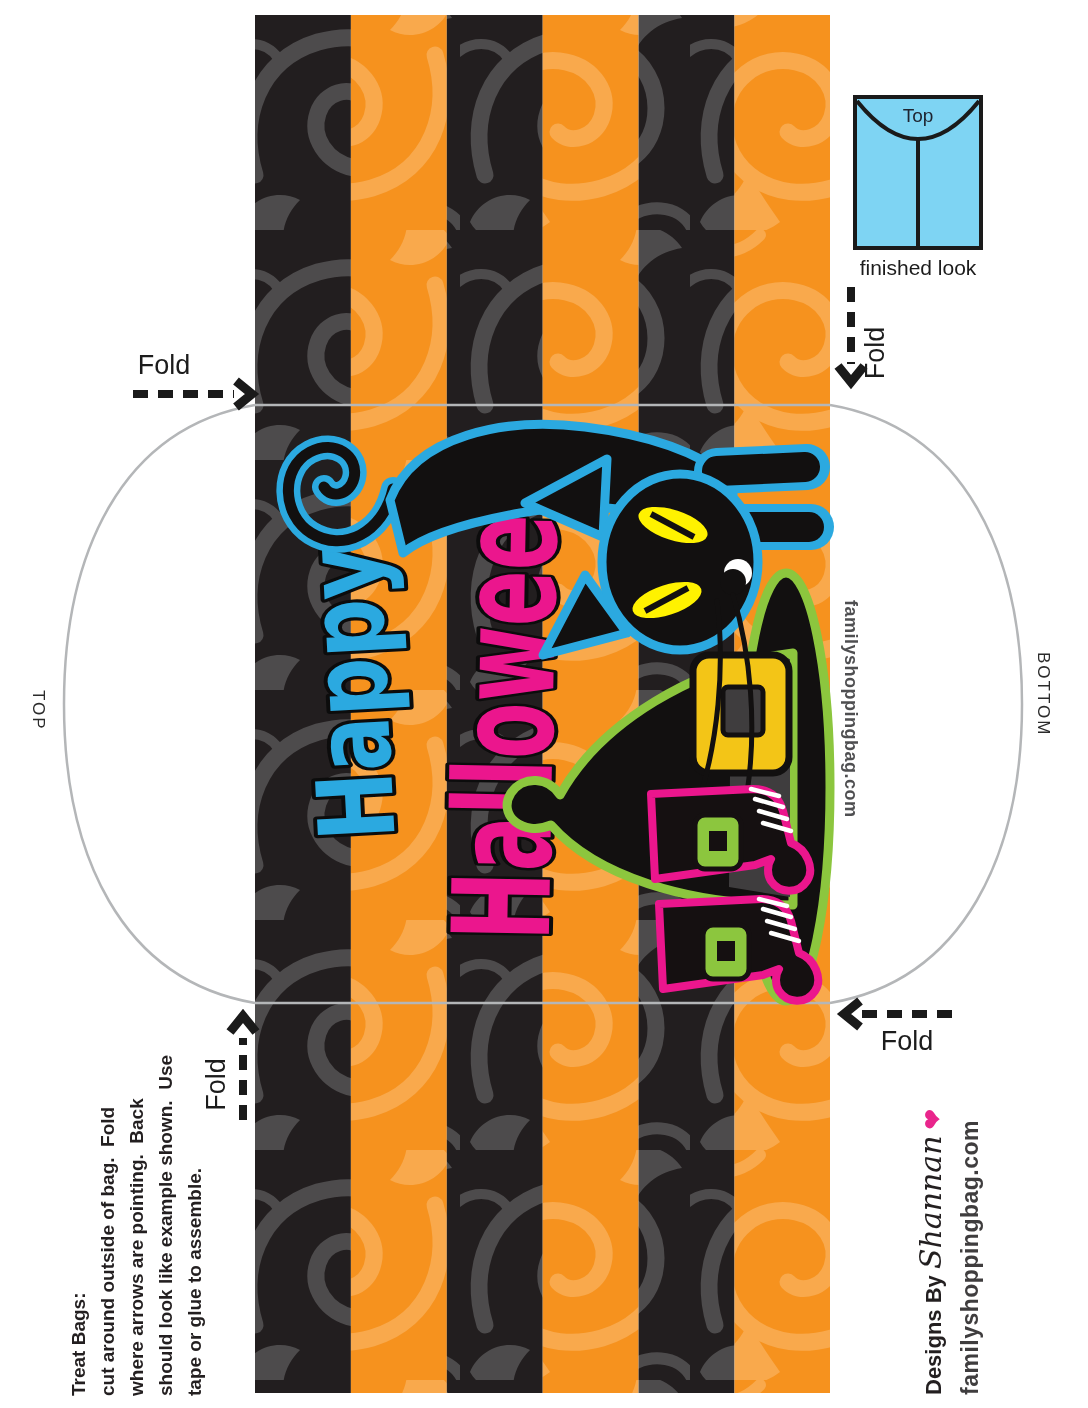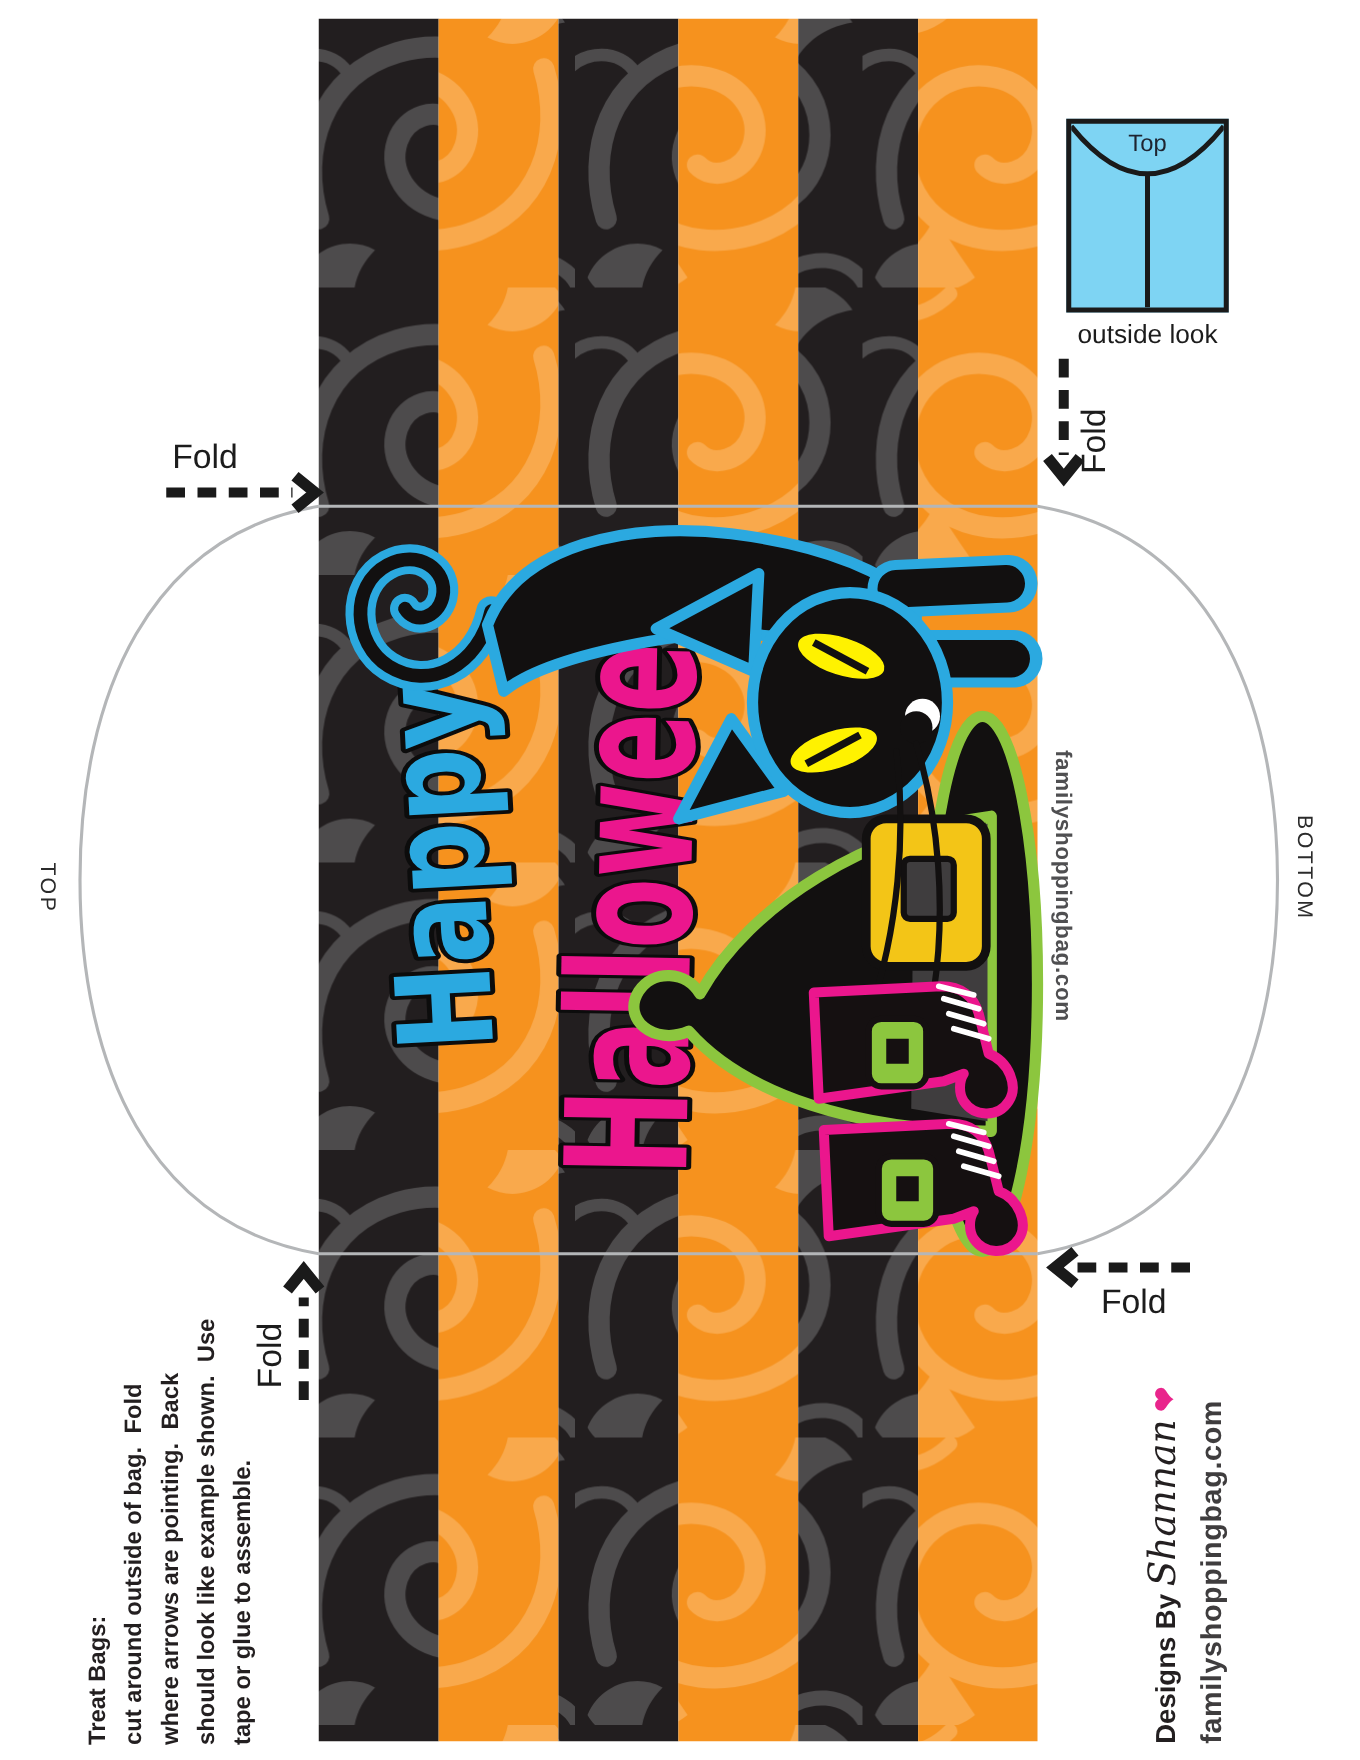--- a/index.html
+++ b/index.html
@@ -163,21 +163,21 @@
   </g>
 </svg>
 
 <div class="abs finished-box">
   <svg width="122" height="147" viewBox="0 0 122 147">
     <path d="M0,2 Q61,78 122,2" fill="none" stroke="#1a1a1a" stroke-width="4"></path>
     <line x1="61" y1="40" x2="61" y2="147" stroke="#1a1a1a" stroke-width="4"></line>
   </svg>
   <span class="finished-top">Top</span>
 </div>
-<div class="abs finished-caption">outside look</div>
+<div class="abs finished-caption">finished look</div>
 
 <div class="abs fold-label" style="left:126px;top:350px;width:76px;">Fold</div>
 <div class="abs fold-label rot-ccw" style="left:856px;top:308px;width:90px;height:38px;line-height:38px;">Fold</div>
 <div class="abs fold-label rot-ccw" style="left:197px;top:1042px;width:85px;height:38px;line-height:38px;">Fold</div>
 <div class="abs fold-label" style="left:862px;top:1026px;width:90px;">Fold</div>
 
 <div class="abs side-label rot-cw" style="left:28px;top:690px;width:52px;height:20px;">TOP</div>
 <div class="abs side-label rot-cw" style="left:1033px;top:652px;width:96px;height:20px;">BOTTOM</div>
 
 <div class="abs watermark rot-cw" style="left:840px;top:600px;width:212px;height:21px;">familyshoppingbag.com</div>

